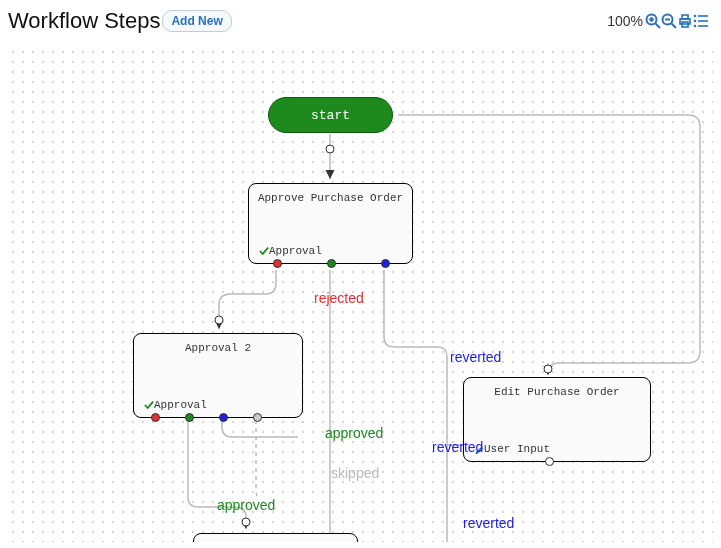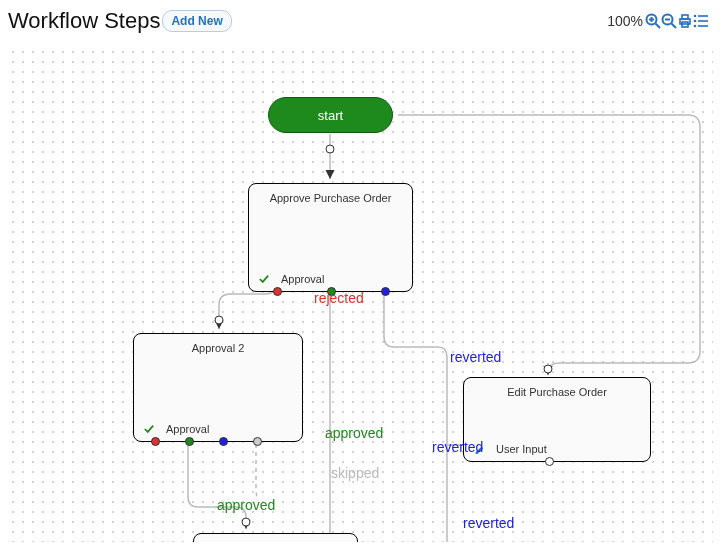--- a/index.html
+++ b/index.html
@@ -5,24 +5,24 @@
 * { box-sizing: border-box; margin: 0; padding: 0; }
 body { font-family: -apple-system, BlinkMacSystemFont, "Segoe UI", Arial, sans-serif; background: #fff; width: 721px; height: 548px; overflow: hidden; }
 .header { display: flex; align-items: center; justify-content: space-between; padding: 8px 12px 12px 8px; }
 .header-left { display: flex; align-items: center; gap: 2px; }
 .title { font-size: 22px; font-weight: 400; color: #111; }
 .add-btn { border: 1px solid #bcd; background: #f5f9fc; color: #2771c0; font-size: 12px; font-weight: 600; padding: 3px 8px; border-radius: 10px; cursor: pointer; }
 .header-right { display: flex; align-items: center; gap: 0; }
 .zoom-label { font-size: 14px; color: #333; margin-right: 2px; }
 .tool-icon { width: 16px; height: 16px; color: #2771c0; cursor: pointer; display: inline-flex; }
 .canvas { position: relative; width: 705px; height: 496px; margin: 0 8px; background-image: radial-gradient(circle, #d5d5d5 1px, transparent 1px); background-size: 10px 10px; background-position: 0 0; overflow: hidden; border-top: 1px solid #fff; }
-.node { position: absolute; border: 1.5px solid #000; border-radius: 8px; background: #fafafa; }
+.node { position: absolute; border: 1.5px solid #000; border-radius: 8px; background: #fafafa; font-family: Liberation Mono, monospace; }
 .node-start { background: #1e8a1e; color: #fff; border-radius: 999px; display: flex; align-items: center; justify-content: center; font-size: 13px; font-weight: 500; border: 1.5px solid #0c5c0c; }
 .node-title { text-align: center; font-size: 11px; color: #333; padding-top: 8px; }
-.node-sub { position: absolute; bottom: 6px; left: 10px; font-size: 11px; color: #333; display: flex; align-items: center; gap: 12px; }
+.node-sub { position: absolute; bottom: 6px; left: 10px; font-size: 11px; color: #333; display: flex; align-items: center; gap: 0; }
 .check { width: 10px; height: 10px; }
 .port { position: absolute; width: 9px; height: 9px; border-radius: 50%; border: 1px solid #333; }
 .port-red { background: #e03030; }
 .port-green { background: #1e8a1e; }
 .port-blue { background: #2020e0; }
 .port-gray { background: #ccc; }
 .port-white { background: #fff; }
 .edge-label { position: absolute; font-size: 14px; padding-left: 44px; }
 svg.edges { position: absolute; top: 0; left: 0; width: 100%; height: 100%; pointer-events: none; }
 </style>
@@ -102,34 +102,34 @@
     <path d="M439 398 L480 398 Q490 398 490 390 L490 370" stroke="#bbb" stroke-width="1.5" fill="none"></path>
 
     <path d="M540 316 L540 328" stroke="#bbb" stroke-width="1.5" fill="none" marker-end="url(#arrow)"></path>
     <circle cx="540" cy="322" r="4" fill="#fff" stroke="#333"></circle>
   </svg>
 
   <div class="node node-start" style="left:260px; top:50px; width:125px; height:36px;">
     <span>start</span>
   </div>
 
-  <div class="node" style="left:240px; top:136px; width:165px; height:109px;">
+  <div class="node" style="left:240px; top:136px; width:165px; height:81px;">
     <div class="node-title">Approve Purchase Order</div>
     <div class="node-sub">
       <svg class="check" viewBox="0 0 12 12">
           <path d="M1 6 L4.5 9.5 L11 2" stroke="#1e8a1e" stroke-width="2" fill="none"></path>
         </svg>
       <span>Approval</span>
     </div>
     <div class="port port-red" style="bottom:-5px; left:24px;"></div>
     <div class="port port-green" style="bottom:-5px; left:78px;"></div>
     <div class="port port-blue" style="bottom:-5px; left:132px;"></div>
   </div>
 
-  <div class="node" style="left:125px; top:286px; width:170px; height:109px;">
+  <div class="node" style="left:125px; top:286px; width:170px; height:85px;">
     <div class="node-title">Approval 2</div>
     <div class="node-sub">
       <svg class="check" viewBox="0 0 12 12">
           <path d="M1 6 L4.5 9.5 L11 2" stroke="#1e8a1e" stroke-width="2" fill="none"></path>
         </svg>
       <span>Approval</span>
     </div>
     <div class="port port-red" style="bottom:-5px; left:17px;"></div>
     <div class="port port-green" style="bottom:-5px; left:51px;"></div>
     <div class="port port-blue" style="bottom:-5px; left:85px;"></div>

